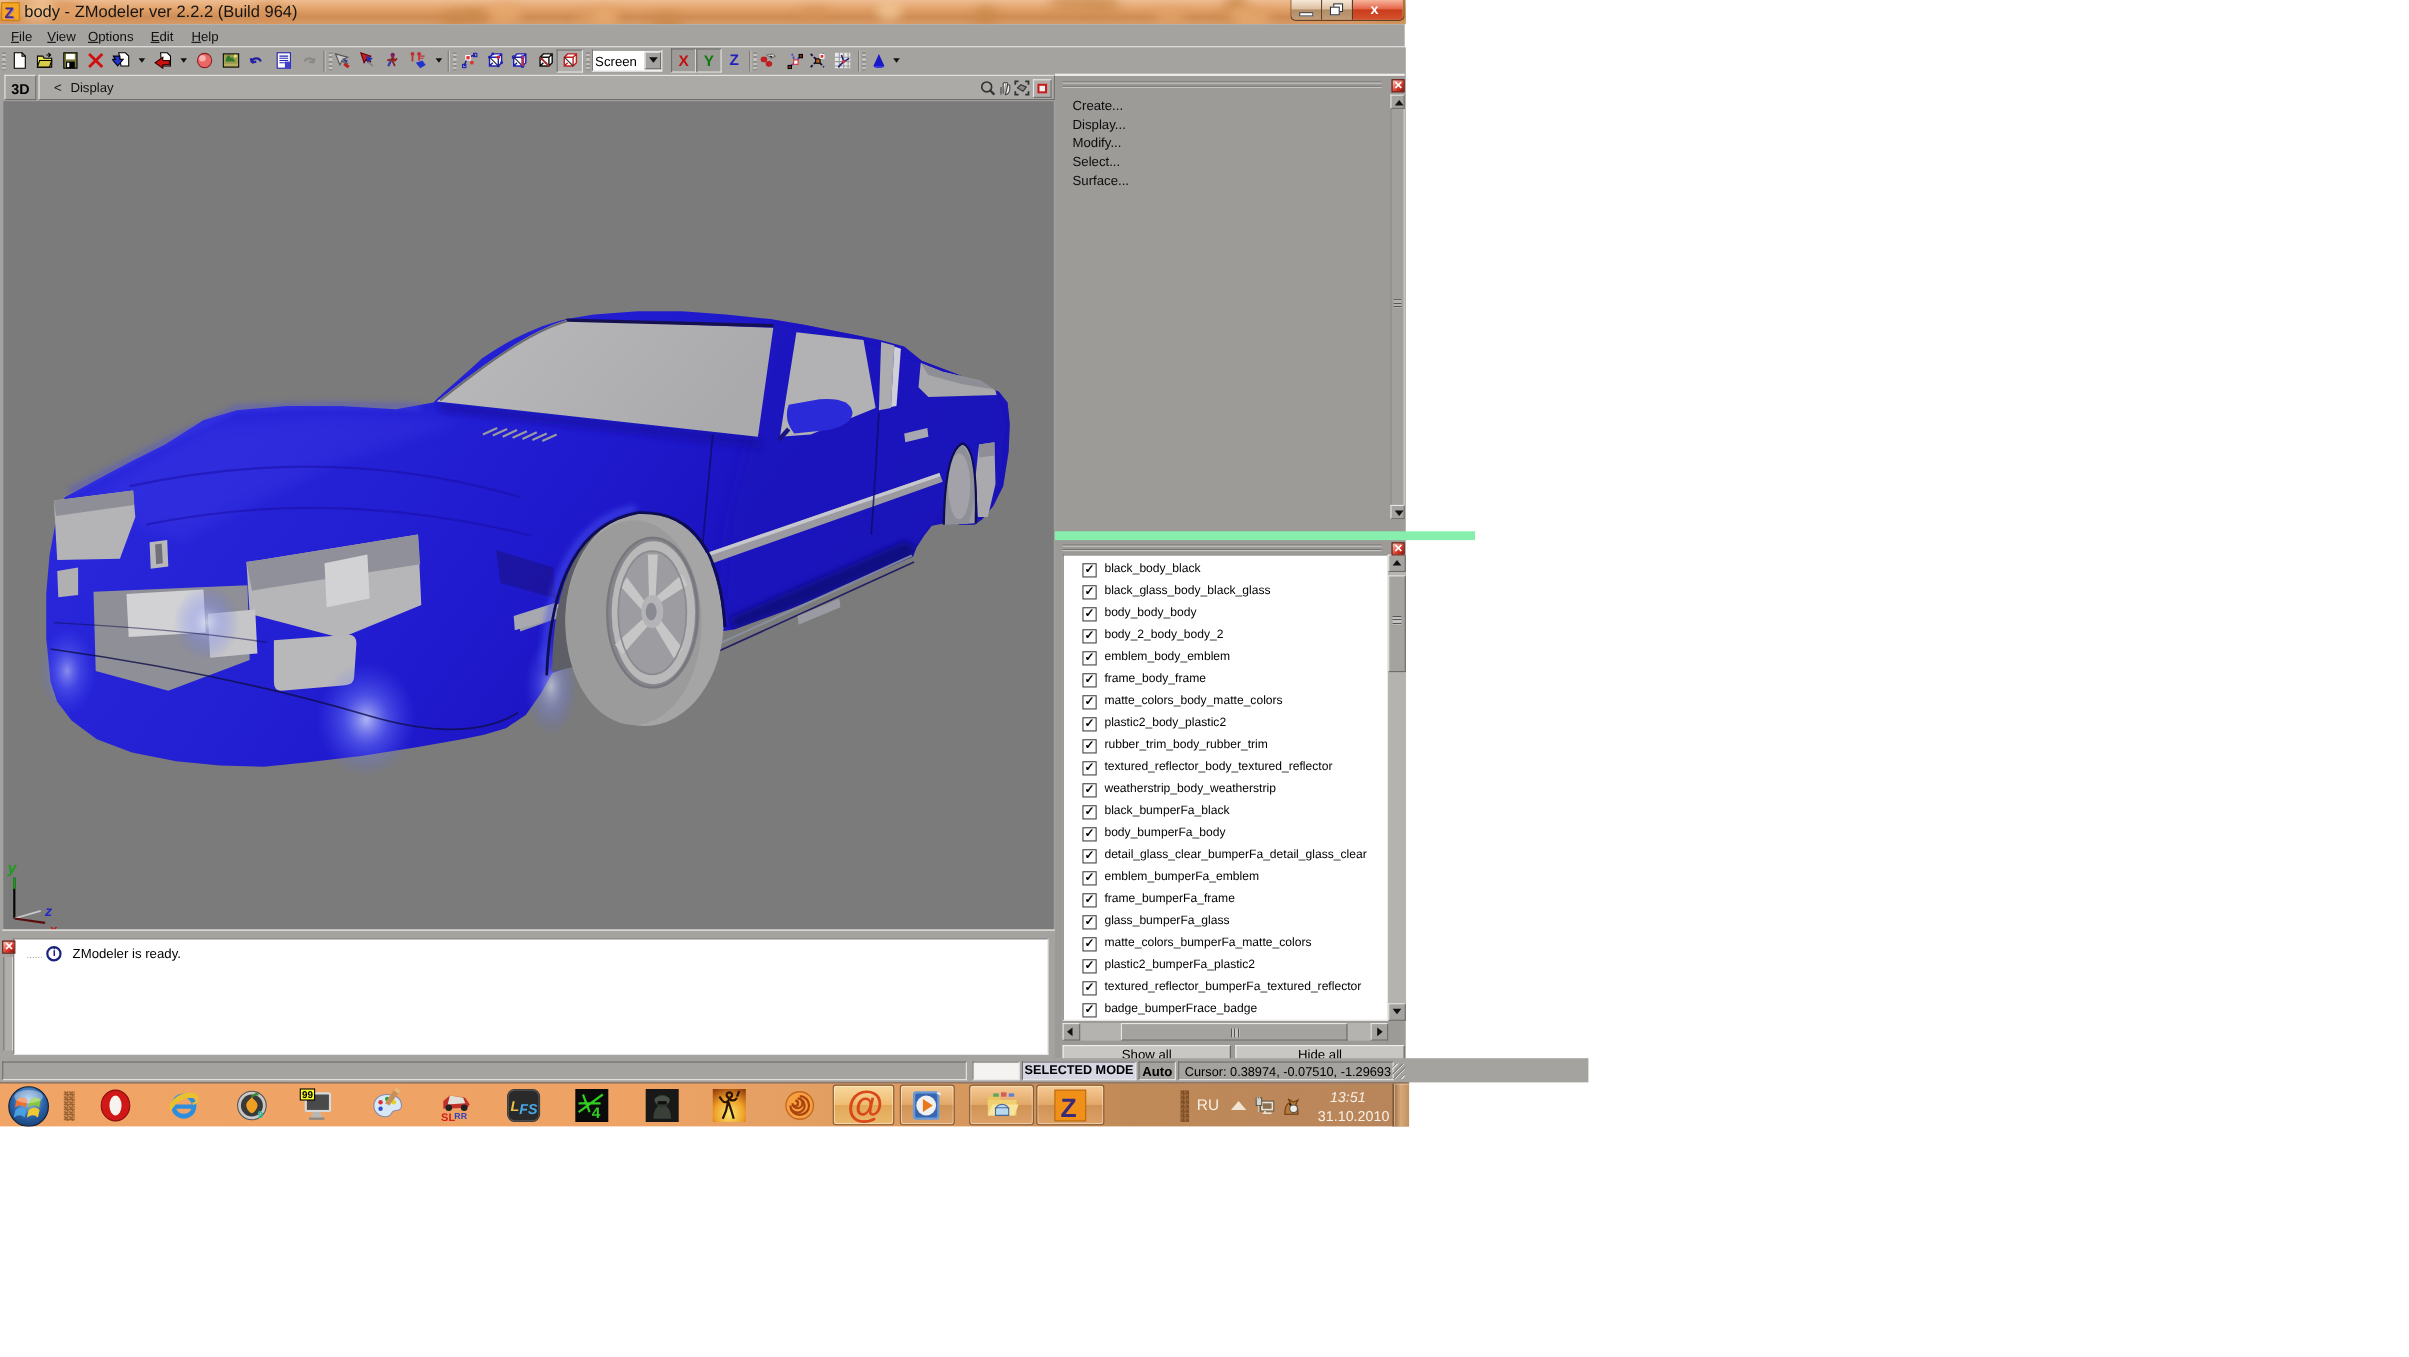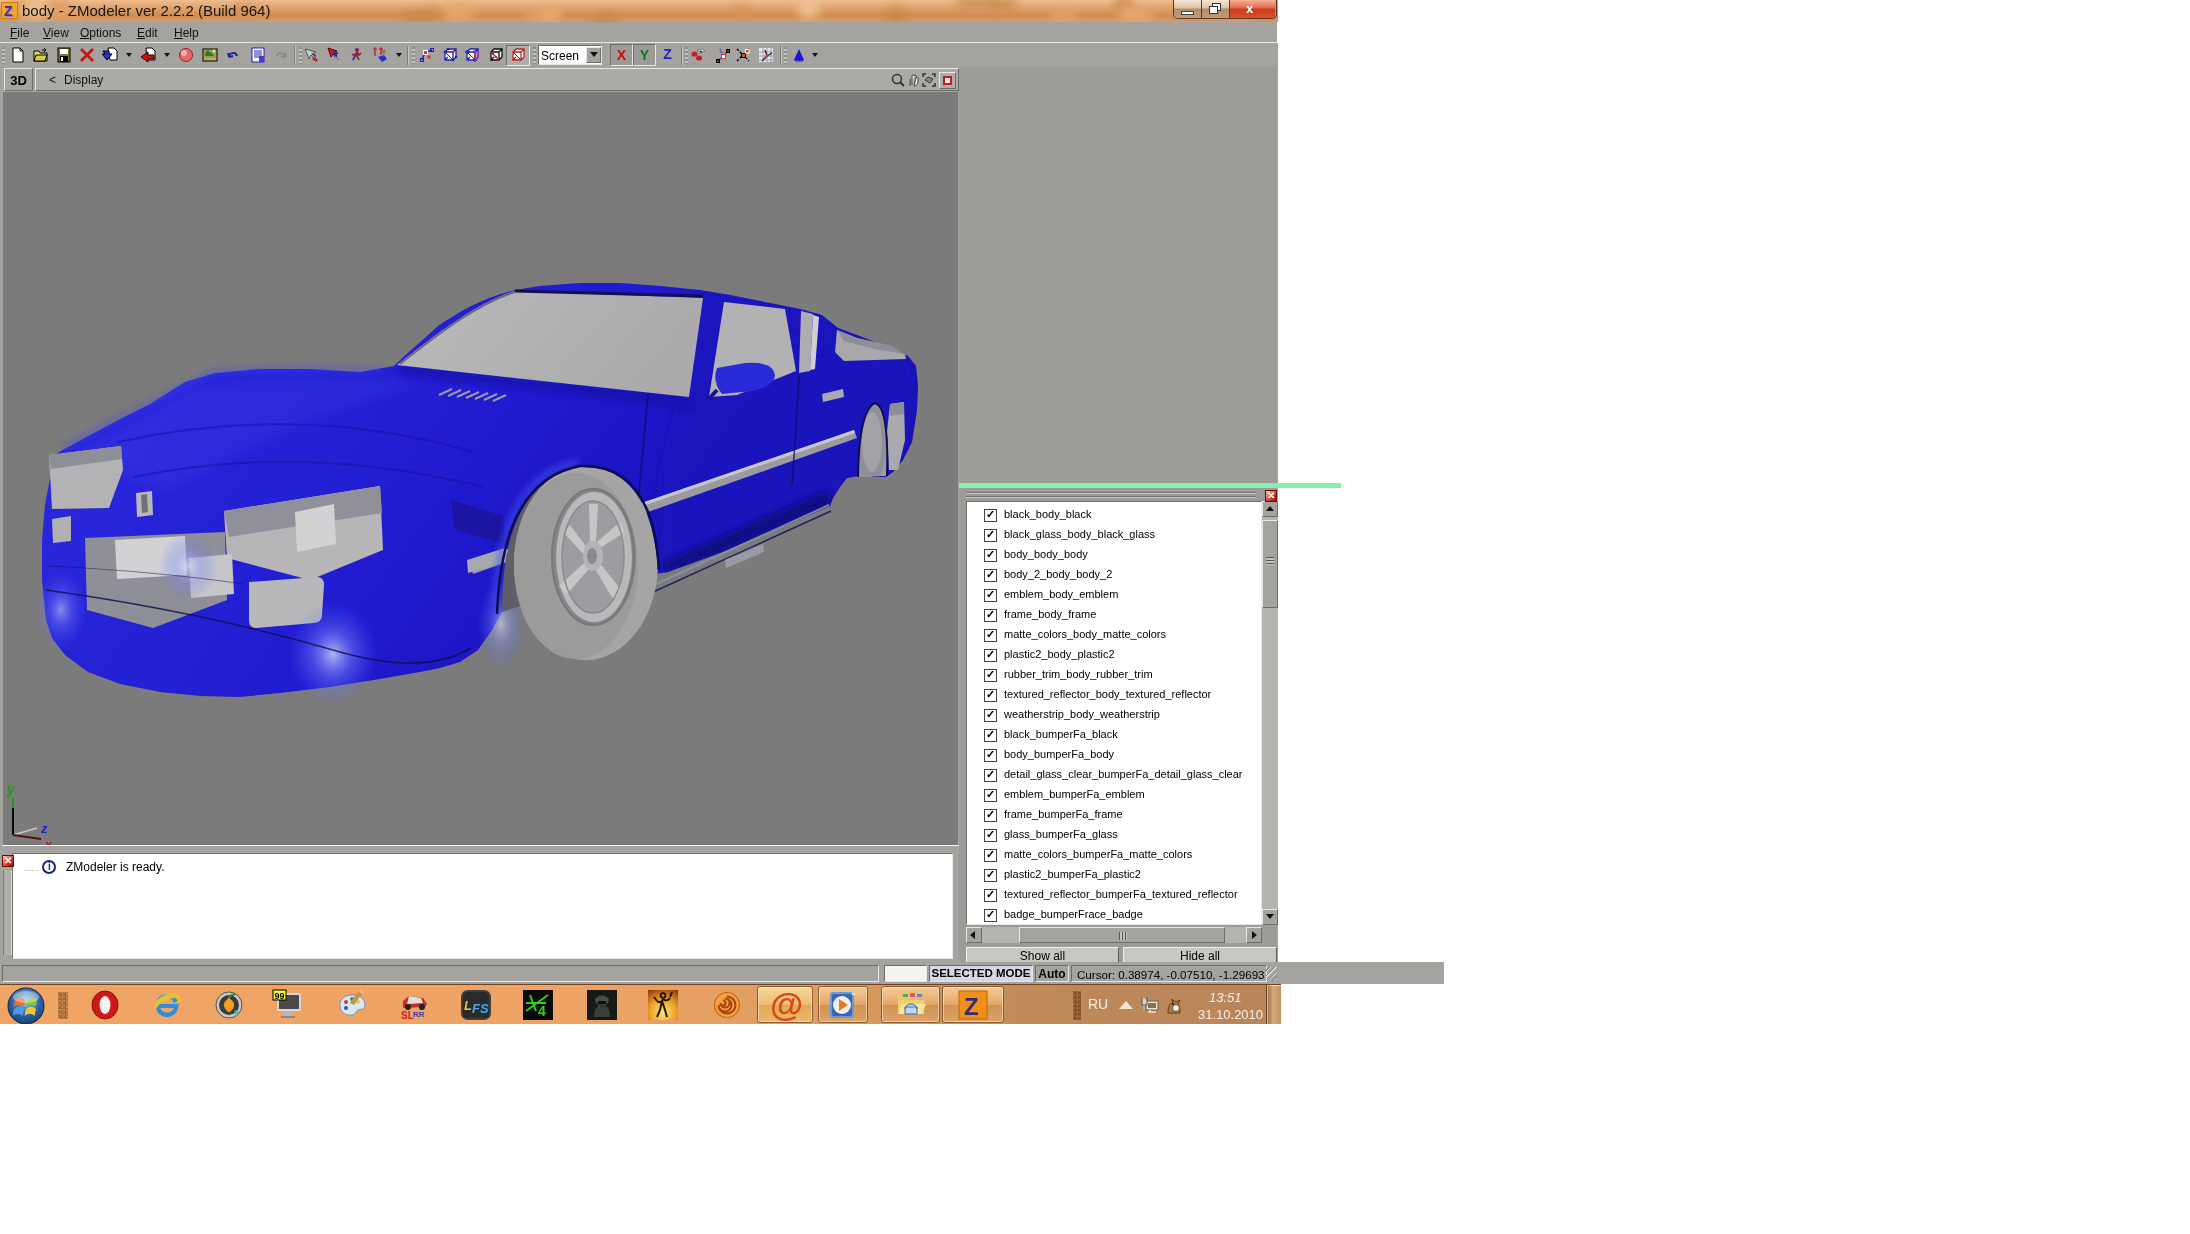--- a/index.html
+++ b/index.html
@@ -403,21 +403,31 @@
         <path d="M 10,716 L 10,706" stroke="#17a017" stroke-width="2"></path>
         <path d="M 10,743 L 34,736" stroke="#c9c9c9" stroke-width="1.6"></path>
         <path d="M 10,743 L 38,747" stroke="#5a0d0d" stroke-width="2"></path>
         <text x="4" y="702" font-size="14" fill="#17a017" font-style="italic" font-weight="bold">y</text>
         <text x="38" y="741" font-size="13" fill="#2525cc" font-style="italic" font-weight="bold">z</text>
         <text x="42" y="757" font-size="12" fill="#cc1212" font-style="italic" font-weight="bold">x</text>
       </svg></div>
     <div id="vpwhite"></div>
   </div>
 <div id="rcol" class="abs">
-    <div style="position:absolute;left:0;top:416px;width:382px;height:479px;border-top:5px solid #86efac;">
+    <div style="position:absolute;left:0;top:0;width:318px;height:414px;border-top:2px solid #f0efed;">
+      <div class="groove" style="left:7px;top:5px;width:290px;"></div>
+      <div class="groove" style="left:7px;top:9px;width:290px;"></div>
+      <div class="redx" style="left:306px;top:3px;"></div>
+      <div style="position:absolute;left:305px;top:17px;width:13px;height:386px;background:#a2a09d;border:1px solid;border-color:#8a8885 #d5d3d0 #d5d3d0 #8a8885;"></div>
+      <div class="sbtn arrow-up" style="left:305px;top:17px;width:13px;height:13px;"></div>
+      <div class="sbtn arrow-dn" style="left:305px;top:390px;width:13px;height:13px;"></div>
+      <div style="position:absolute;left:308px;top:203px;width:7px;height:8px;background:repeating-linear-gradient(180deg,#555 0 1px,#b5b3b0 1px 3px);"></div>
+      <div id="panel1items">Create...<br>Display...<br>Modify...<br>Select...<br>Surface...</div>
+    </div>
+    <div style="position:absolute;left:0;top:416px;width:382px;height:479px;border-top:8px solid #86efac;">
       <div class="groove" style="left:7px;top:4px;width:290px;"></div>
       <div class="groove" style="left:7px;top:8px;width:290px;"></div>
       <div class="redx" style="left:306px;top:2px;"></div>
       <div id="listbox">
         <div class="li" style="top:5px">
           <span class="cb"></span>
           <span class="libl">black_body_black</span>
         </div>
         <div class="li" style="top:25px">
           <span class="cb"></span>

